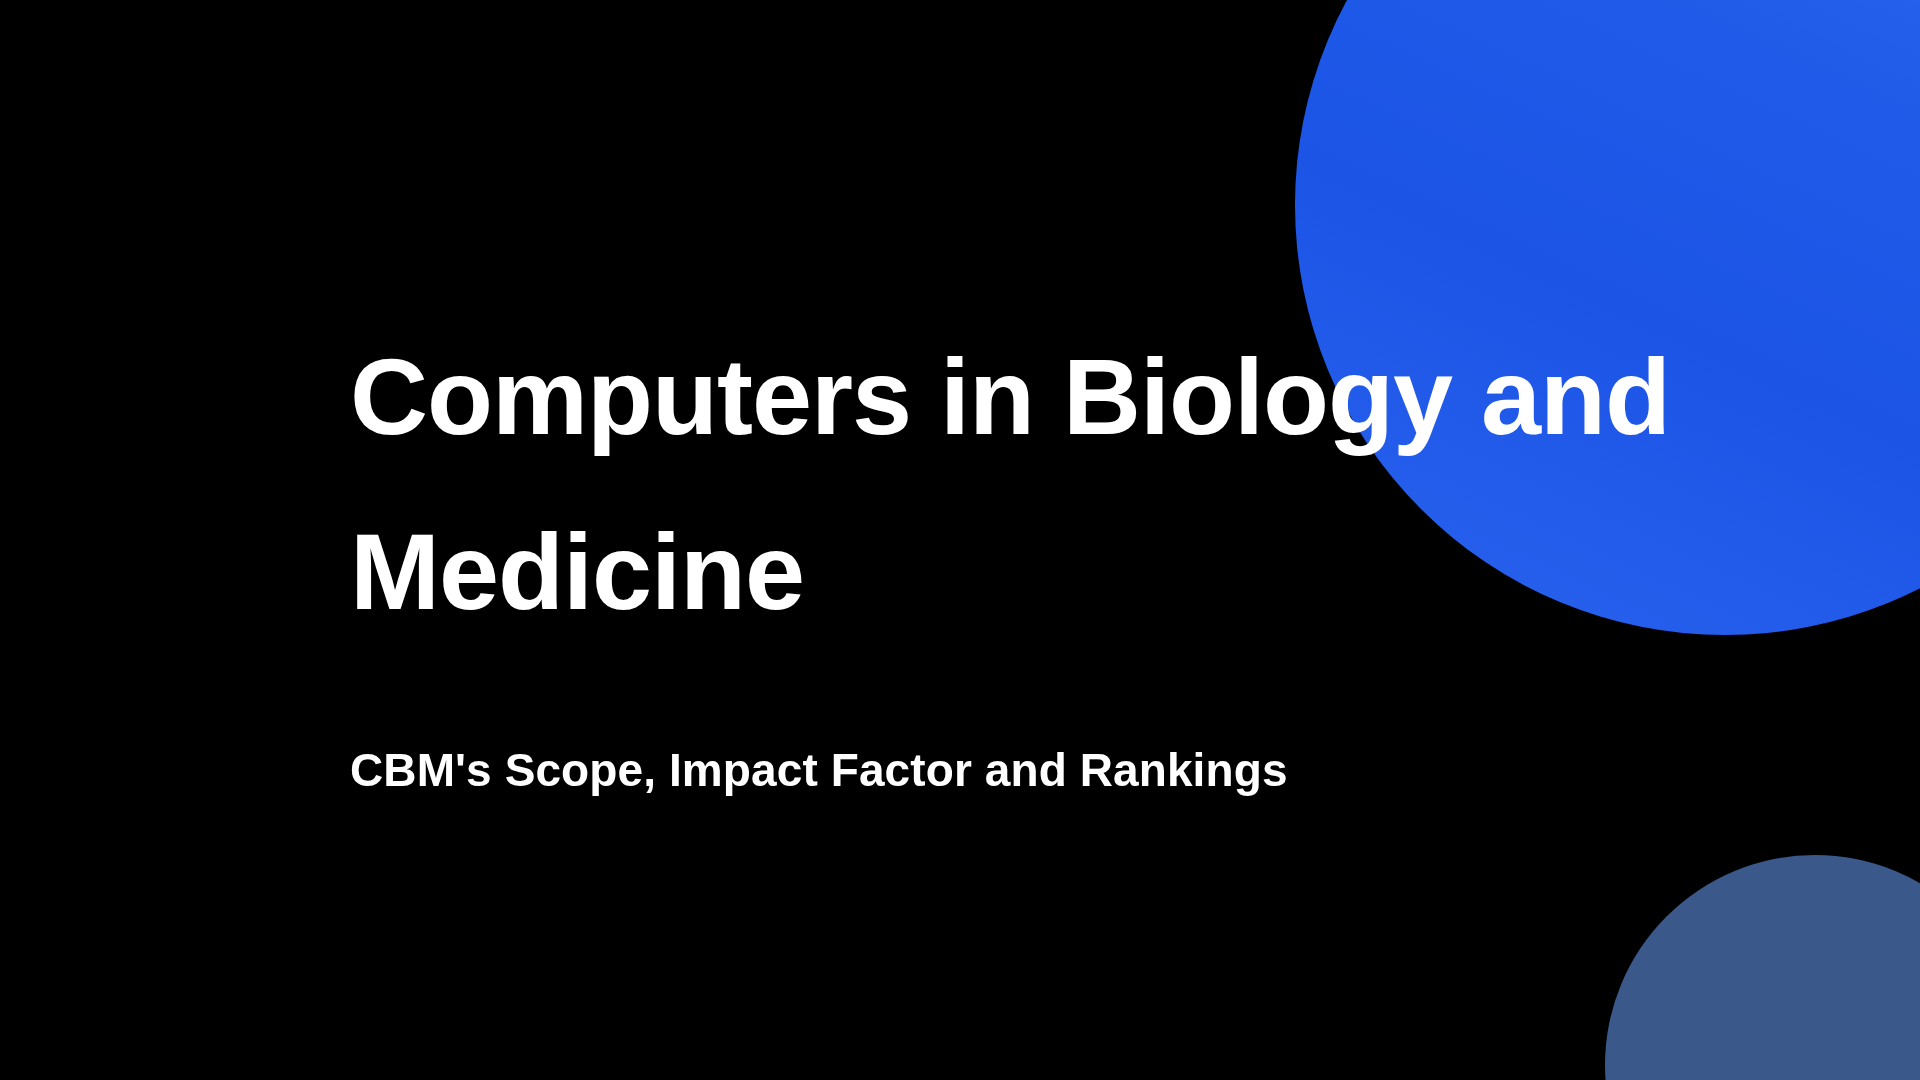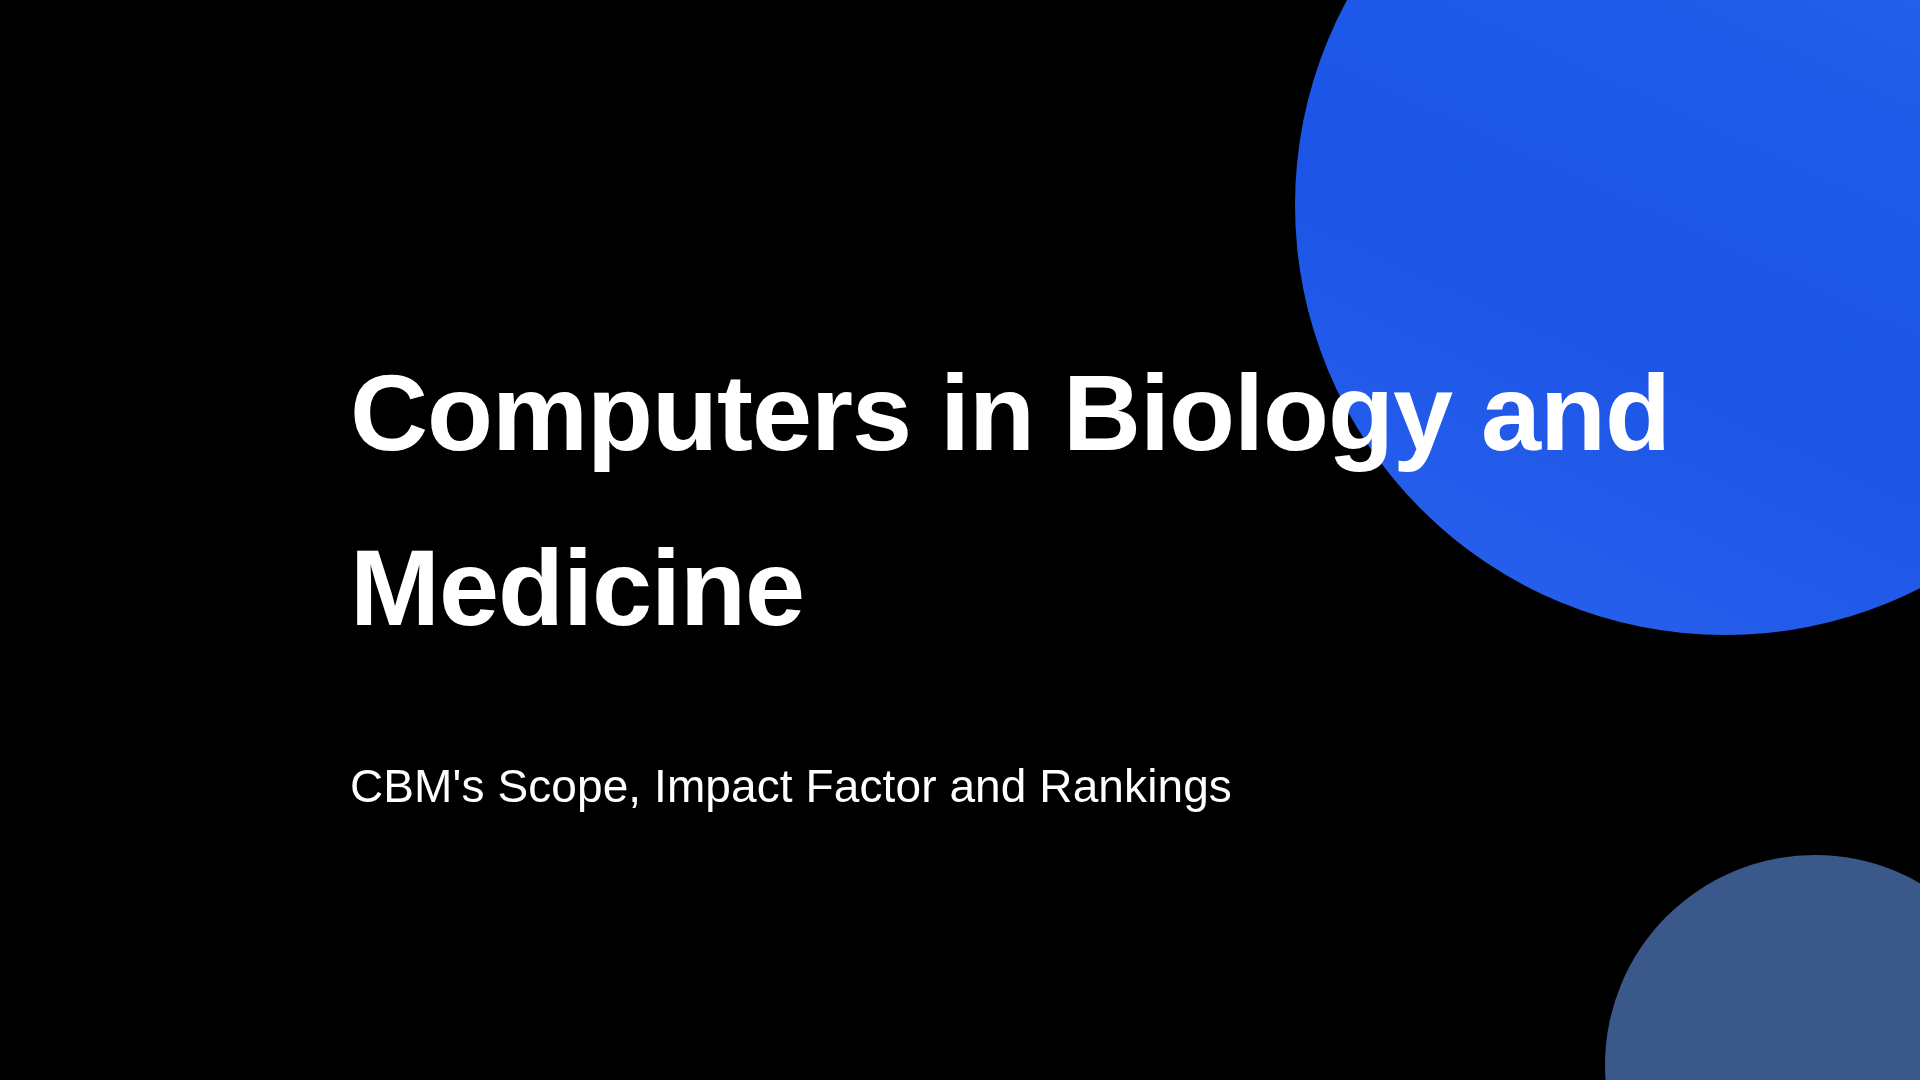--- a/index.html
+++ b/index.html
@@ -51,38 +51,38 @@
     right: -105px;
     bottom: -195px;
     background: #6ba1fb;
     opacity: 0.55;
   }
 
   
   .content {
     position: absolute;
     left: 350px;
-    top: 326px;
+    top: 310px;
     width: 1420px;
   }
   .slide-title {
     margin: 0;
     color: #ffffff;
     font-size: 108px;
     font-weight: 700;
     line-height: 1.62;
     letter-spacing: -1px;
     white-space: pre-line;
   }
   .slide-subtitle {
     margin: 0;
     padding-top: 66px;
     color: #ffffff;
     font-size: 46px;
-    font-weight: 400;
+    font-weight: 700;
     line-height: 1.95;
     letter-spacing: 0.1px;
     white-space: pre-line;
     max-width: 1160px;
   }
 </style>
 </head>
 <body>
 
 <div id="slide">

